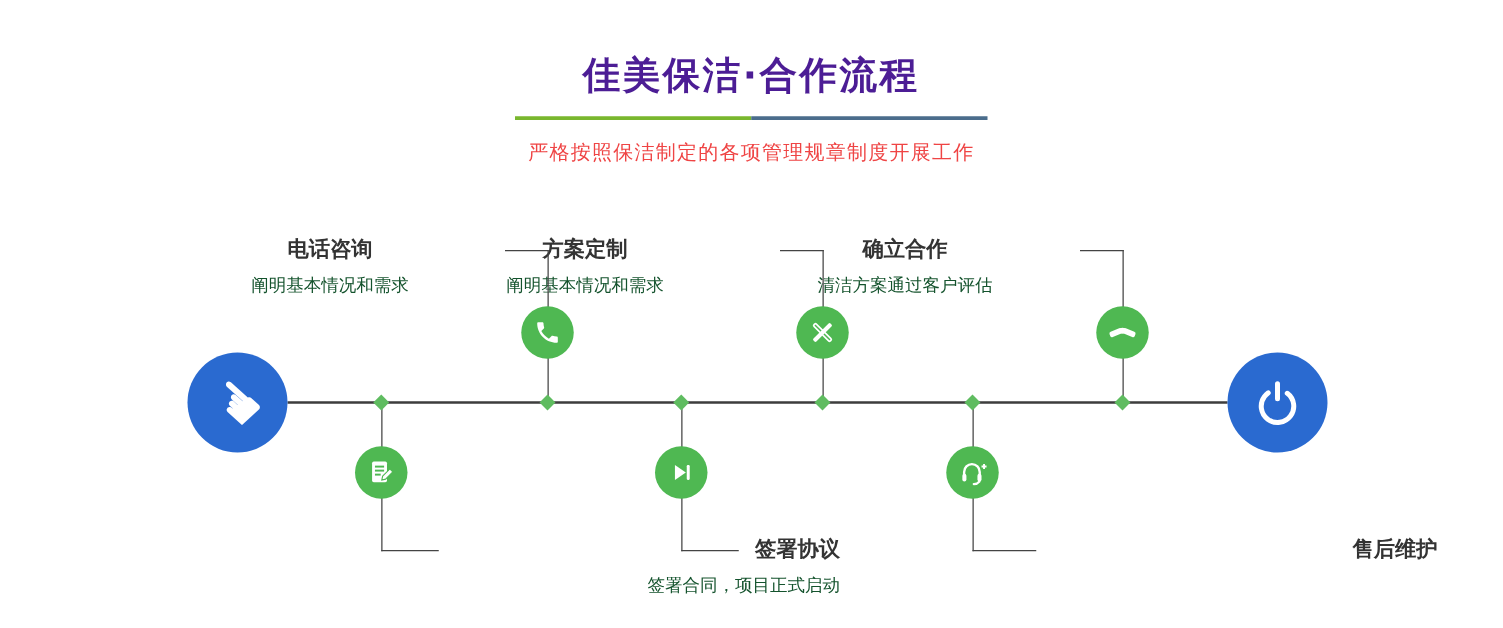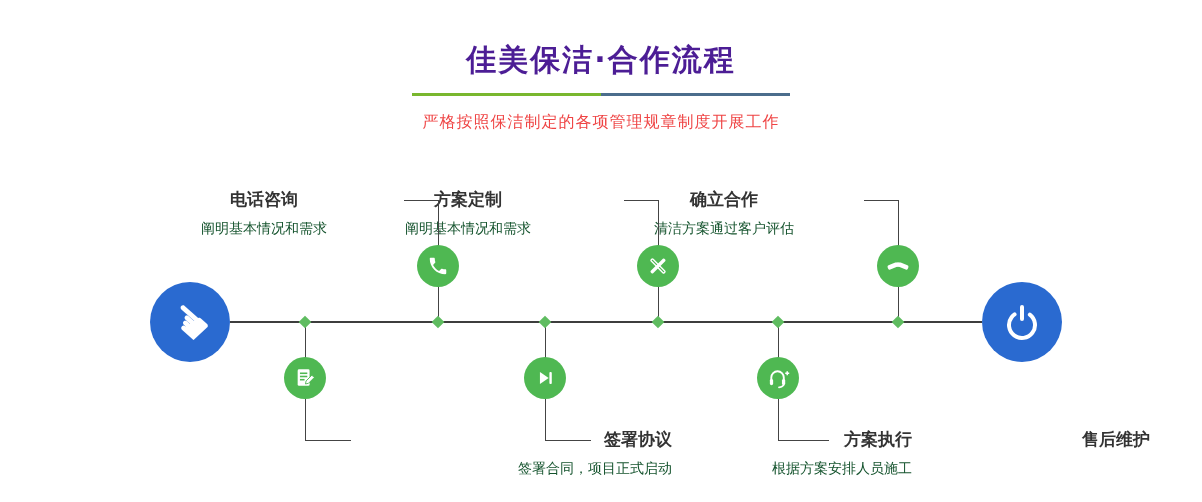--- a/index.html
+++ b/index.html
@@ -141,21 +141,17 @@
   </div>
   <div class="txt-top tt3">
     <div class="step-title">确立合作</div>
     <div class="step-desc">清洁方案通过客户评估</div>
   </div>
 
   <div class="txt-bot tb1">
     <div class="step-title">签署协议</div>
     <div class="step-desc">签署合同，项目正式启动</div>
   </div>
-  <div class="txt-bot tb2">
-    <div class="step-title">方案执行</div>
-    <div class="step-desc">根据方案安排人员施工</div>
-  </div>
   <div class="txt-bot tb3">
     <div class="step-title">售后维护</div>
   </div>
 
 </div>
 
 </body></html>

